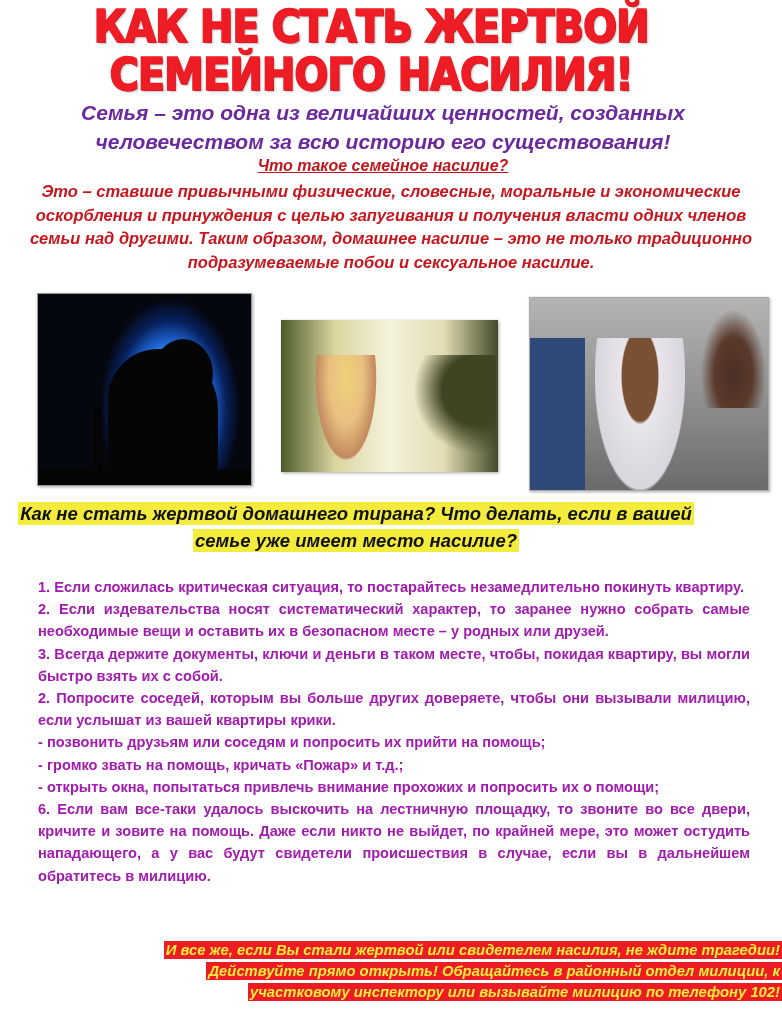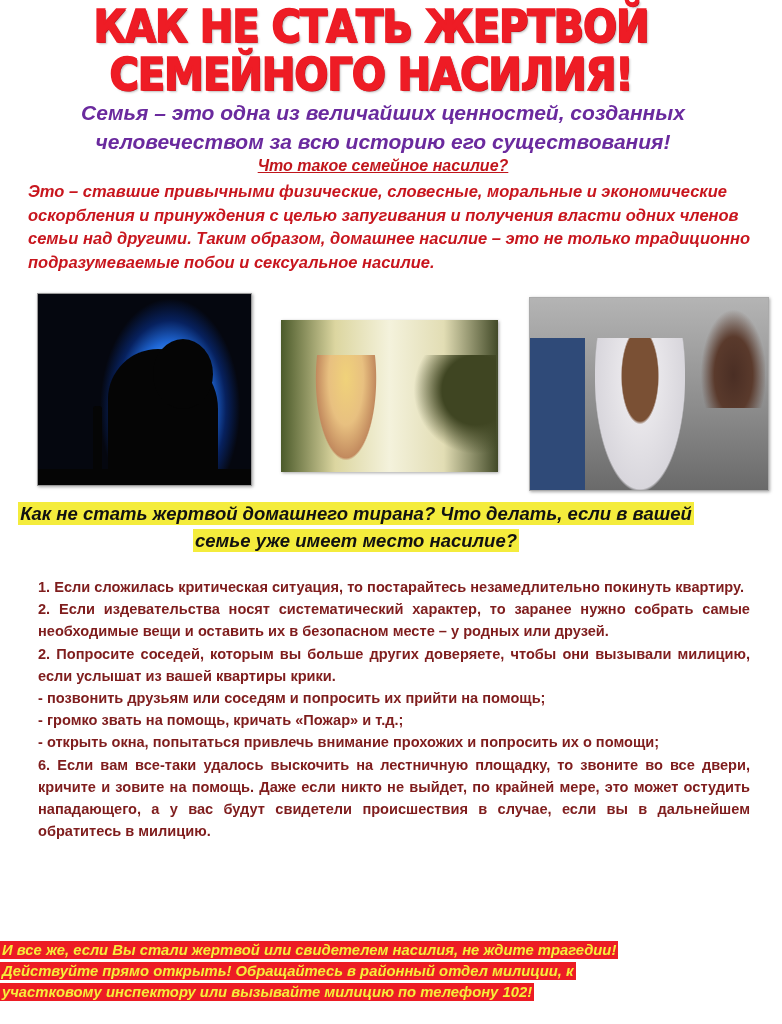--- a/index.html
+++ b/index.html
@@ -4,34 +4,34 @@
 <style>
   html, body { margin:0; padding:0; background:#ffffff; }
   body { width:782px; height:1024px; position:relative; overflow:hidden; font-family:"Liberation Sans", sans-serif; }
   .title { position:absolute; left:0; width:782px; text-align:center; color:#ee1c25; font-family:"DejaVu Sans", sans-serif; font-weight:900; font-size:40px; letter-spacing:-1px; line-height:44px; text-shadow:1px 1px 0 #b0101a, 2px 2px 2px rgba(0,0,0,0.25); -webkit-text-stroke:1.5px #ee1c25; }
   #t1 { top:4px; left:-20px; transform:scaleY(1.12); }
   #t2 { top:52px; left:-20px; transform:scaleY(1.12); }
   .sub { position:absolute; left:0; width:782px; text-align:center; color:#6a2a9e; font-style:italic; font-weight:bold; font-size:21px; line-height:28px; }
   #s1 { top:99px; left:-8px; }
   #s2 { top:128px; left:-8px; }
   .q { position:absolute; top:157px; left:-8px; width:782px; text-align:center; color:#c0161c; font-style:italic; font-weight:bold; font-size:16px; text-decoration:underline; }
-  .def { position:absolute; top:180px; left:28px; width:726px; text-align:left; color:#c8161e; font-style:italic; font-weight:bold; font-size:16.5px; line-height:23.5px; }
+  .def { position:absolute; top:180px; left:28px; width:726px; text-align:center; color:#c8161e; font-style:italic; font-weight:bold; font-size:16.5px; line-height:23.5px; }
   .img { position:absolute; overflow:hidden; box-shadow:1px 1px 3px rgba(0,0,0,0.35); }
   #img1 { left:37px; top:293px; width:213px; height:191px; border:1px solid #999;
     background: radial-gradient(ellipse 70px 110px at 62% 60%, #eaf4ff 0%, #8cc6ff 30%, #1f67d6 60%, #07215e 80%, #05070f 100%); }
   #img2 { left:281px; top:320px; width:217px; height:152px;
     background: linear-gradient(90deg, #4b5a2a 0%, #dcd6a0 25%, #f4f2dc 50%, #e2ddb4 75%, #424a28 100%); }
   #img3 { left:529px; top:297px; width:238px; height:192px; border:1px solid #aaa;
     background: linear-gradient(180deg, #b4b4b4 0%, #8a8a8a 60%, #6a6a6a 100%); }
   .silhouette { position:absolute; background:#050505; }
   .yellow-q { position:absolute; top:500px; left:0; width:712px; text-align:center; font-style:italic; font-weight:bold; font-size:18.5px; line-height:27px; color:#111; }
   .yellow-q span { background:#f4ec3c; padding:1px 2px; box-decoration-break:clone; -webkit-box-decoration-break:clone; }
-  .list { position:absolute; top:576px; left:38px; width:712px; color:#7f1d1d; font-weight:bold; font-size:14.6px; line-height:22.2px; text-align:justify; }
+  .list { position:absolute; top:576px; left:38px; width:712px; color:#a21caf; font-weight:bold; font-size:14.6px; line-height:22.2px; text-align:justify; }
   .list p { margin:0; }
-  .alert { position:absolute; top:940px; left:0; width:782px; text-align:left; font-style:italic; font-weight:bold; font-size:14.8px; line-height:21px; color:#f6ee3a; }
+  .alert { position:absolute; top:940px; left:0; width:782px; text-align:right; font-style:italic; font-weight:bold; font-size:14.8px; line-height:21px; color:#f6ee3a; }
   .alert span { background:#ec1c24; padding:1px 2px; box-decoration-break:clone; -webkit-box-decoration-break:clone; }
 </style>
 </head>
 <body>
 
 <div class="title" id="t1">КАК НЕ СТАТЬ ЖЕРТВОЙ</div>
 <div class="title" id="t2">СЕМЕЙНОГО НАСИЛИЯ!</div>
 
 <div class="sub" id="s1">Семья – это одна из величайших ценностей, созданных</div>
 <div class="sub" id="s2">человечеством за всю историю его существования!</div>
@@ -55,20 +55,21 @@
   <div style="position:absolute;left:0;top:40px;width:55px;height:152px;background:#2f4a78;"></div>
   <div style="position:absolute;left:65px;top:40px;width:90px;height:152px;background:radial-gradient(ellipse at 50% 25%, #7a5034 0%, #7a5034 28%, #e8e6ea 30%, #d8d6dc 70%, transparent 72%);"></div>
   <div style="position:absolute;left:165px;top:0;width:70px;height:110px;background:radial-gradient(ellipse at 55% 70%, #4a2e24 0%, #5a3a2c 35%, transparent 60%);"></div>
 </div>
 
 <div class="yellow-q"><span>Как не стать жертвой домашнего тирана? Что делать, если в вашей семье уже имеет место насилие?</span></div>
 
 <div class="list">
   <p>1. Если сложилась критическая ситуация, то постарайтесь незамедлительно покинуть квартиру.</p>
   <p>2. Если издевательства носят систематический характер, то заранее нужно собрать самые необходимые вещи и оставить их в безопасном месте – у родных или друзей.</p>
+  <p>3. Всегда держите документы, ключи и деньги в таком месте, чтобы, покидая квартиру, вы могли быстро взять их с собой.</p>
   <p>2. Попросите соседей, которым вы больше других доверяете, чтобы они вызывали милицию, если услышат из вашей квартиры крики.</p>
   <p>- позвонить друзьям или соседям и попросить их прийти на помощь;</p>
   <p>- громко звать на помощь, кричать «Пожар» и т.д.;</p>
   <p>- открыть окна, попытаться привлечь внимание прохожих и попросить их о помощи;</p>
   <p>6. Если вам все-таки удалось выскочить на лестничную площадку, то звоните во все двери, кричите и зовите на помощь. Даже если никто не выйдет, по крайней мере, это может остудить нападающего, а у вас будут свидетели происшествия в случае, если вы в дальнейшем обратитесь в милицию.</p>
 </div>
 
 <div class="alert">
   <span>И все же, если Вы стали жертвой или свидетелем насилия, не ждите трагедии!</span><br>
   <span>Действуйте прямо открыть! Обращайтесь в районный отдел милиции, к</span><br>

